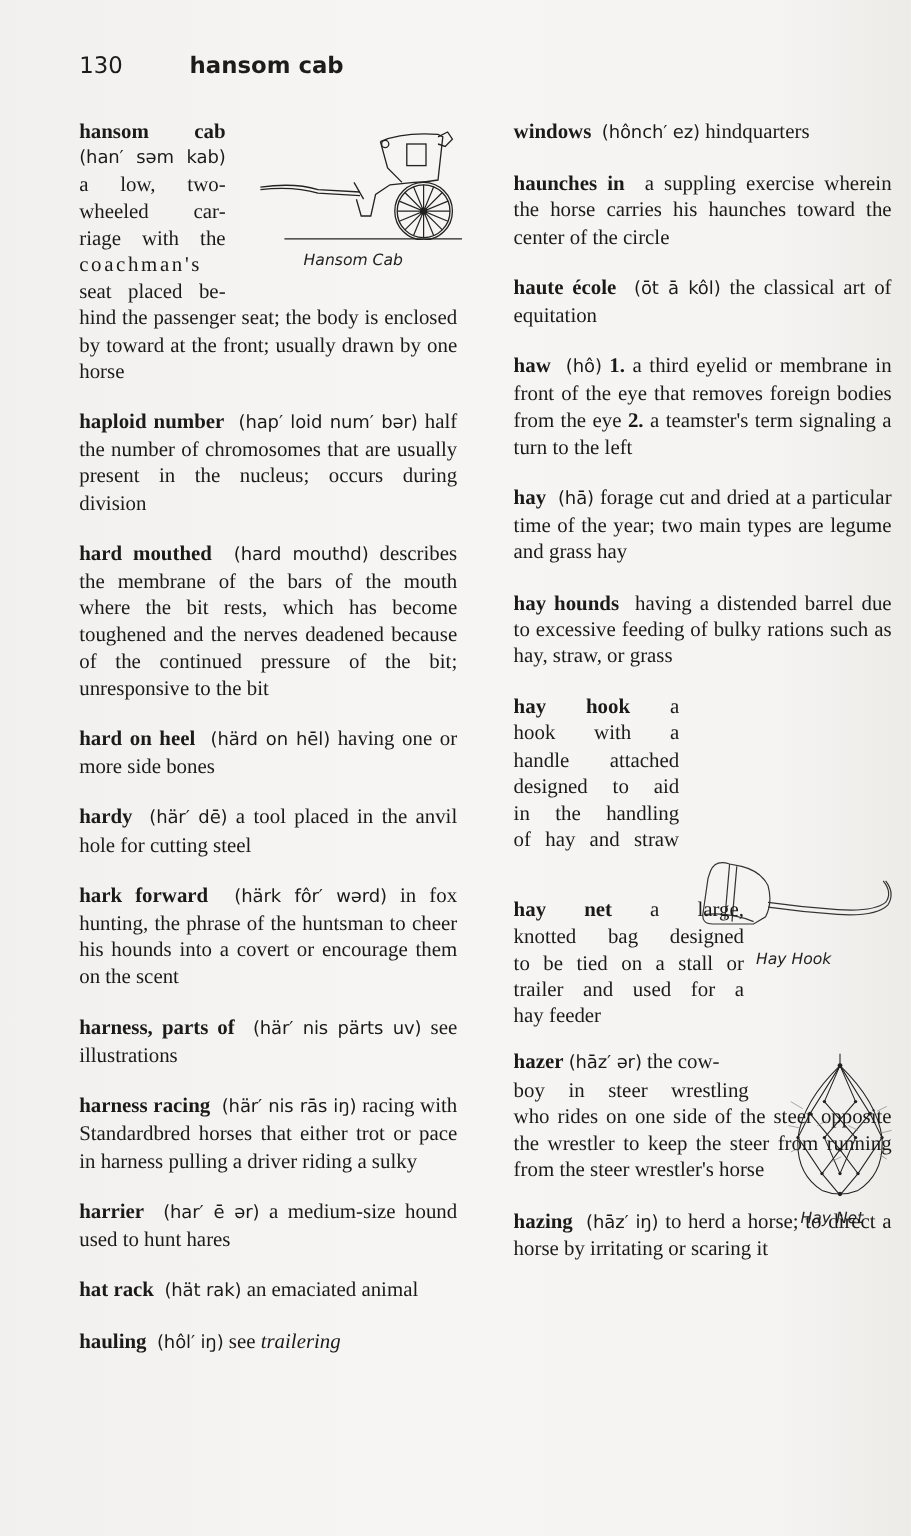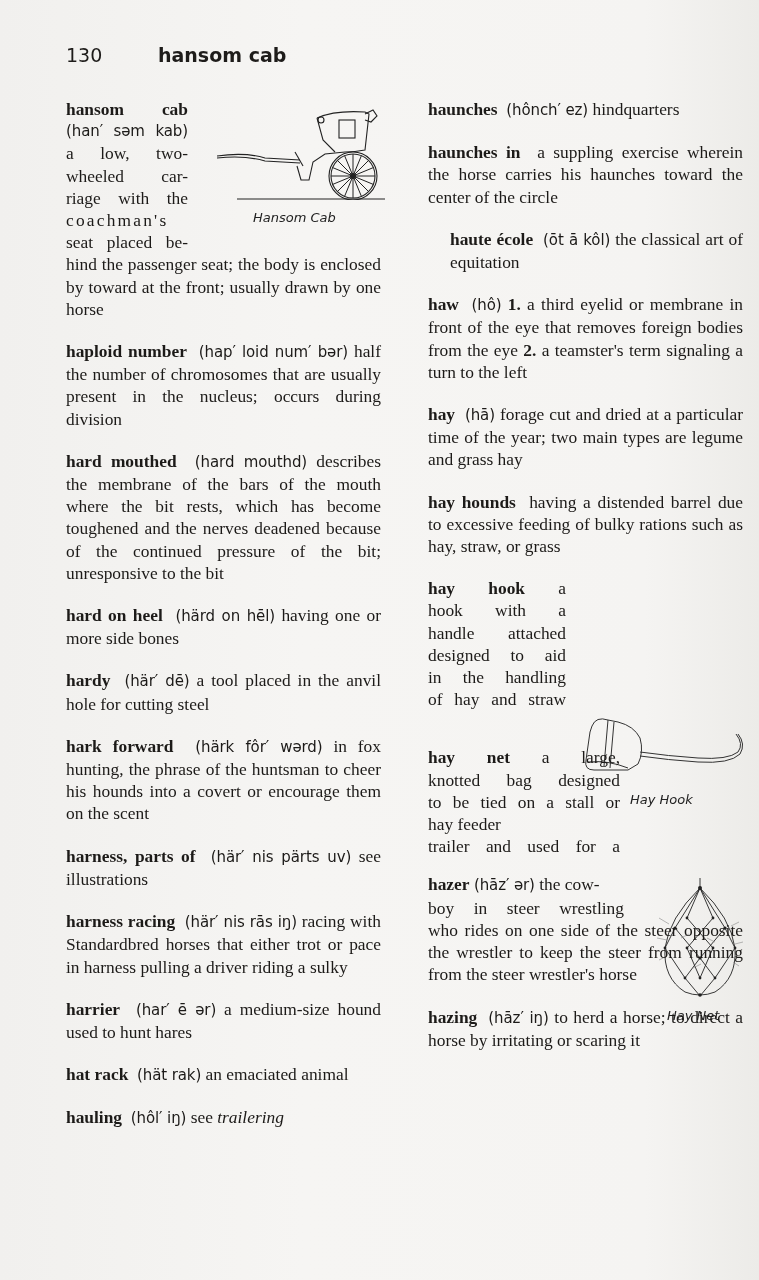--- a/index.html
+++ b/index.html
@@ -213,32 +213,32 @@
         <circle cx="80" cy="70" r="1.4"></circle>
           <circle cx="45" cy="117" r="1.8"></circle>
       </g>
     </svg>
     <span class="fig-cap" style="left:12px; top:130px;">Hay Net</span>
   </div>
 
   <div class="col right">
 
     <div class="entry" style="margin-bottom:20px;">
-      <span class="hw">haunches</span>&nbsp;
+      <span class="hw">windows</span>&nbsp;
       <span class="pron">(hônch′ ez)</span>
       <span>hindquarters</span>
     </div>
 
     <div class="entry" style="margin-bottom:20px;">
       <span class="hw">haunches in</span>&nbsp;
       <span>a suppling exercise wherein the horse carries his haunches toward the center of the circle</span>
     </div>
 
 
-    <div class="entry" style="margin-bottom:20px;margin-left:22px;">
+    <div class="entry" style="margin-bottom:20px;">
       <span class="hw">haute école</span>&nbsp;
       <span class="pron">(ōt ā kôl)</span>
       <span>the classical art of equitation</span>
     </div>
 
     <div class="entry" style="margin-bottom:20px;">
       <span class="hw">haw</span>&nbsp;
       <span class="pron">(hô)</span>
       <span class="sense">1.</span>
       <span>a third eyelid or membrane in front of the eye that removes foreign bodies from the eye</span>
@@ -265,22 +265,22 @@
       <span class="narrow">designed to aid</span>
       <span class="narrow">in the handling</span>
       <span class="narrow">of hay and straw</span>
     </div>
 
     <div class="entry" style="margin-bottom:16px; width:192px; text-align-last:justify;">
       <span class="hw">hay net</span>
       <span>a large,</span>
       <span class="narrow">knotted bag designed</span>
       <span class="narrow">to be tied on a stall or</span>
+      <span class="narrow">trailer and used for a</span>
       <span class="narrow" style="text-align-last:left;">hay feeder</span>
-      <span class="narrow">trailer and used for a</span>
     </div>
 
     <div class="entry" style="margin-bottom:20px;">
       <div style="width:196px;">
         <span class="hw">hazer</span>
         <span class="pron">(hāz′ ər)</span>
         <span>the cow-</span>
         <span class="narrow" style="text-align:justify; text-align-last:justify;">boy in steer wrestling</span>
       </div>
       <div>who rides on one side of the steer opposite the wrestler to keep the steer from running from the steer wrestler's horse</div>

